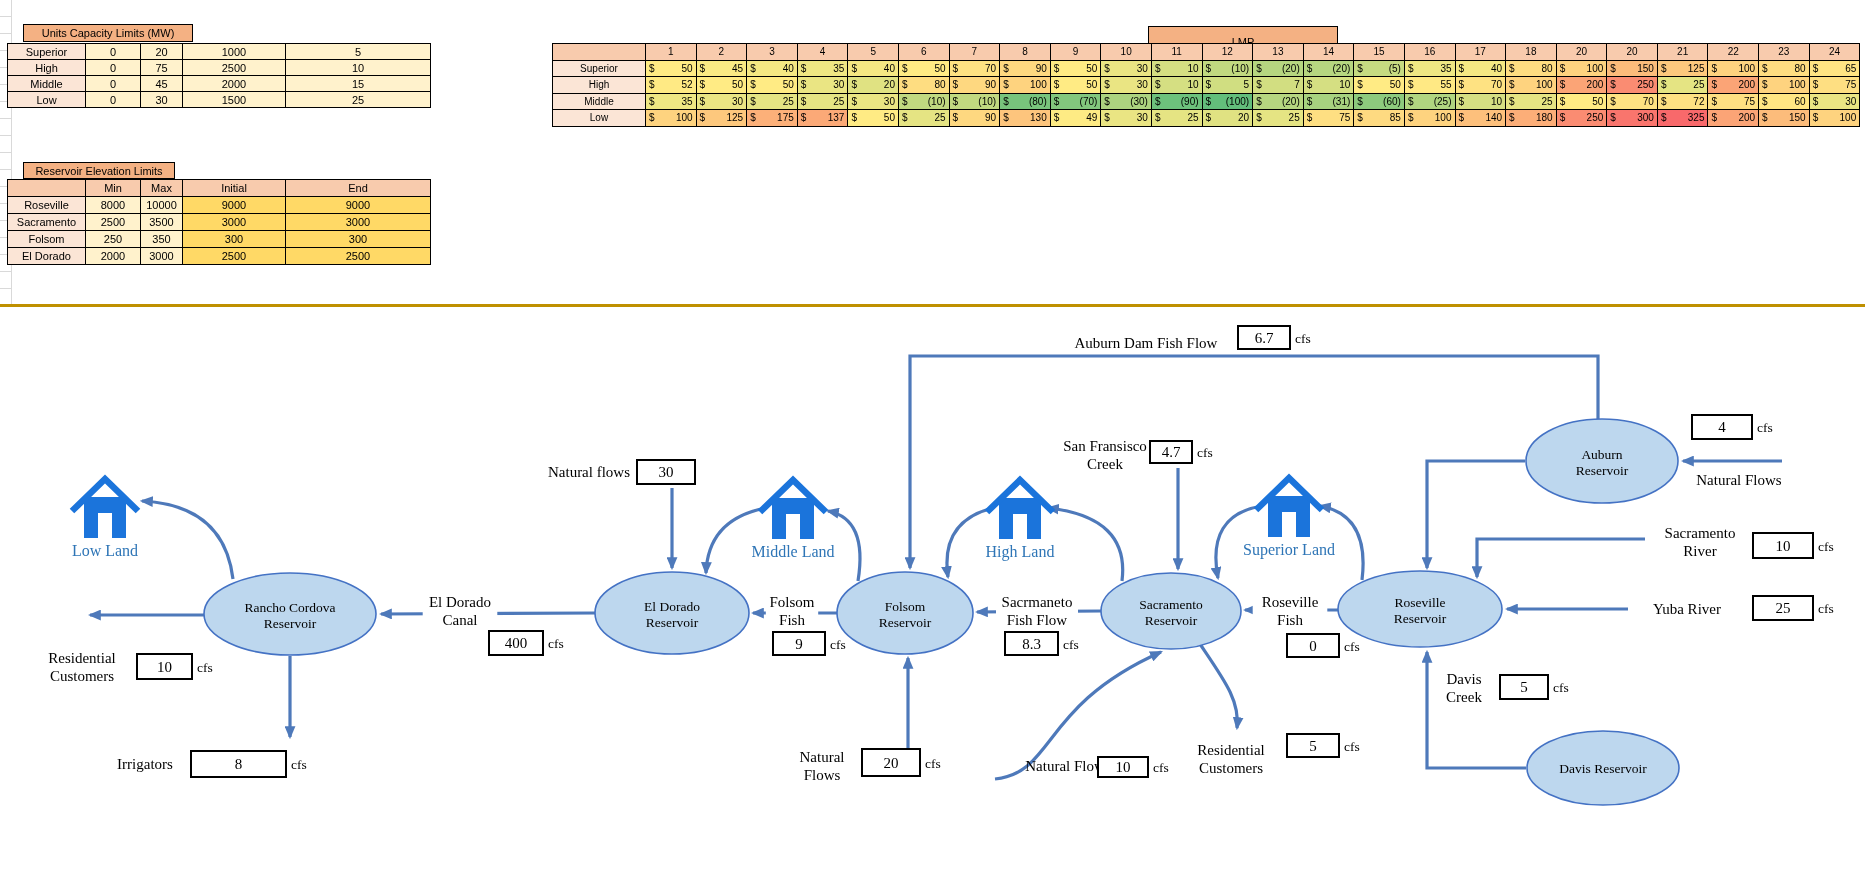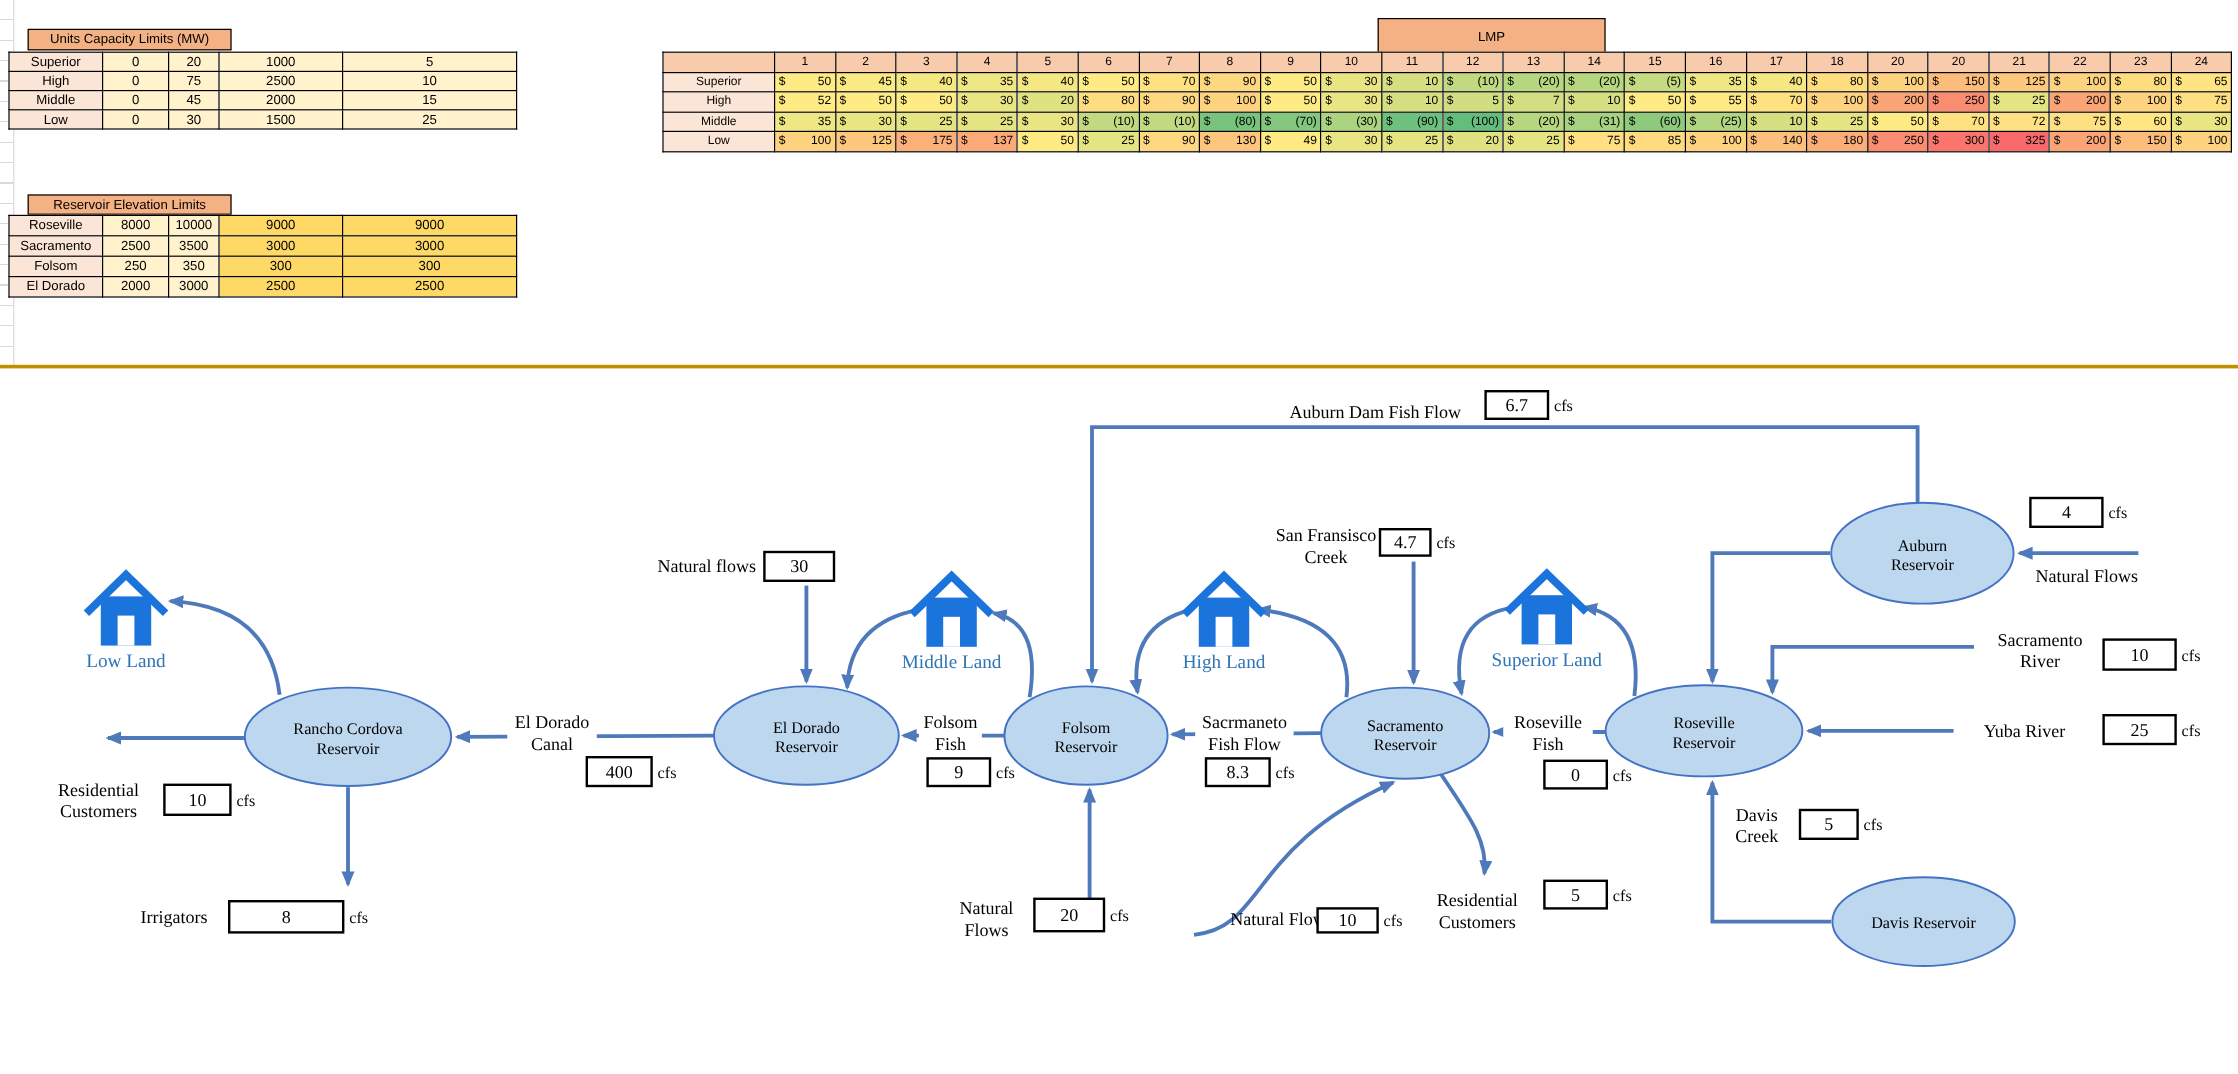--- a/index.html
+++ b/index.html
@@ -66,31 +66,38 @@
       <tr>
         <td class="rowlab">Low</td>
         <td class="yellow">0</td>
         <td class="yellow">30</td>
         <td class="yellow">1500</td>
         <td class="yellow">25</td>
       </tr>
     </tbody>
   </table>
 
-<div class="tbl-title abs" style="left:23px;top:162px;width:170px;height:17px;text-align:center;">Reservoir Elevation Limits</div>
+<div class="tbl-title abs" style="left:23px;top:162px;width:152px;height:17px;text-align:center;">Reservoir Elevation Limits</div>
 <table id="elev-tbl" class="sheet abs" style="left:7px;top:179px;width:423px;">
     <colgroup>
       <col style="width: 78px;">
       <col style="width: 55px;">
       <col style="width: 42px;">
       <col style="width: 103px;">
       <col style="width: 145px;">
     </colgroup>
     <tbody>
       <tr>
+        <td class="hdr"></td>
+        <td class="hdr">Min</td>
+        <td class="hdr">Max</td>
+        <td class="hdr">Initial</td>
+        <td class="hdr">End</td>
+      </tr>
+      <tr>
         <td class="rowlab">Roseville</td>
         <td class="yellow">8000</td>
         <td class="yellow">10000</td>
         <td class="gold">9000</td>
         <td class="gold">9000</td>
       </tr>
       <tr>
         <td class="rowlab">Sacramento</td>
         <td class="yellow">2500</td>
         <td class="yellow">3500</td>
@@ -107,21 +114,21 @@
       <tr>
         <td class="rowlab">El Dorado</td>
         <td class="yellow">2000</td>
         <td class="yellow">3000</td>
         <td class="gold">2500</td>
         <td class="gold">2500</td>
       </tr>
     </tbody>
   </table>
 
-<div id="lmp-box" class="abs" style="left:1148px;top:15px;width:190px;height:31px;">LMP</div>
+<div id="lmp-box" class="abs" style="left:1148px;top:26px;width:190px;height:31px;">LMP</div>
 <table id="lmp-tbl" class="sheet abs" style="left:552px;top:43px;width:1308px;">
     <colgroup>
       <col style="width: 93px;">
       <col style="width: 50.6px;">
       <col style="width: 50.6px;">
       <col style="width: 50.6px;">
       <col style="width: 50.6px;">
       <col style="width: 50.6px;">
       <col style="width: 50.6px;">
       <col style="width: 50.6px;">

